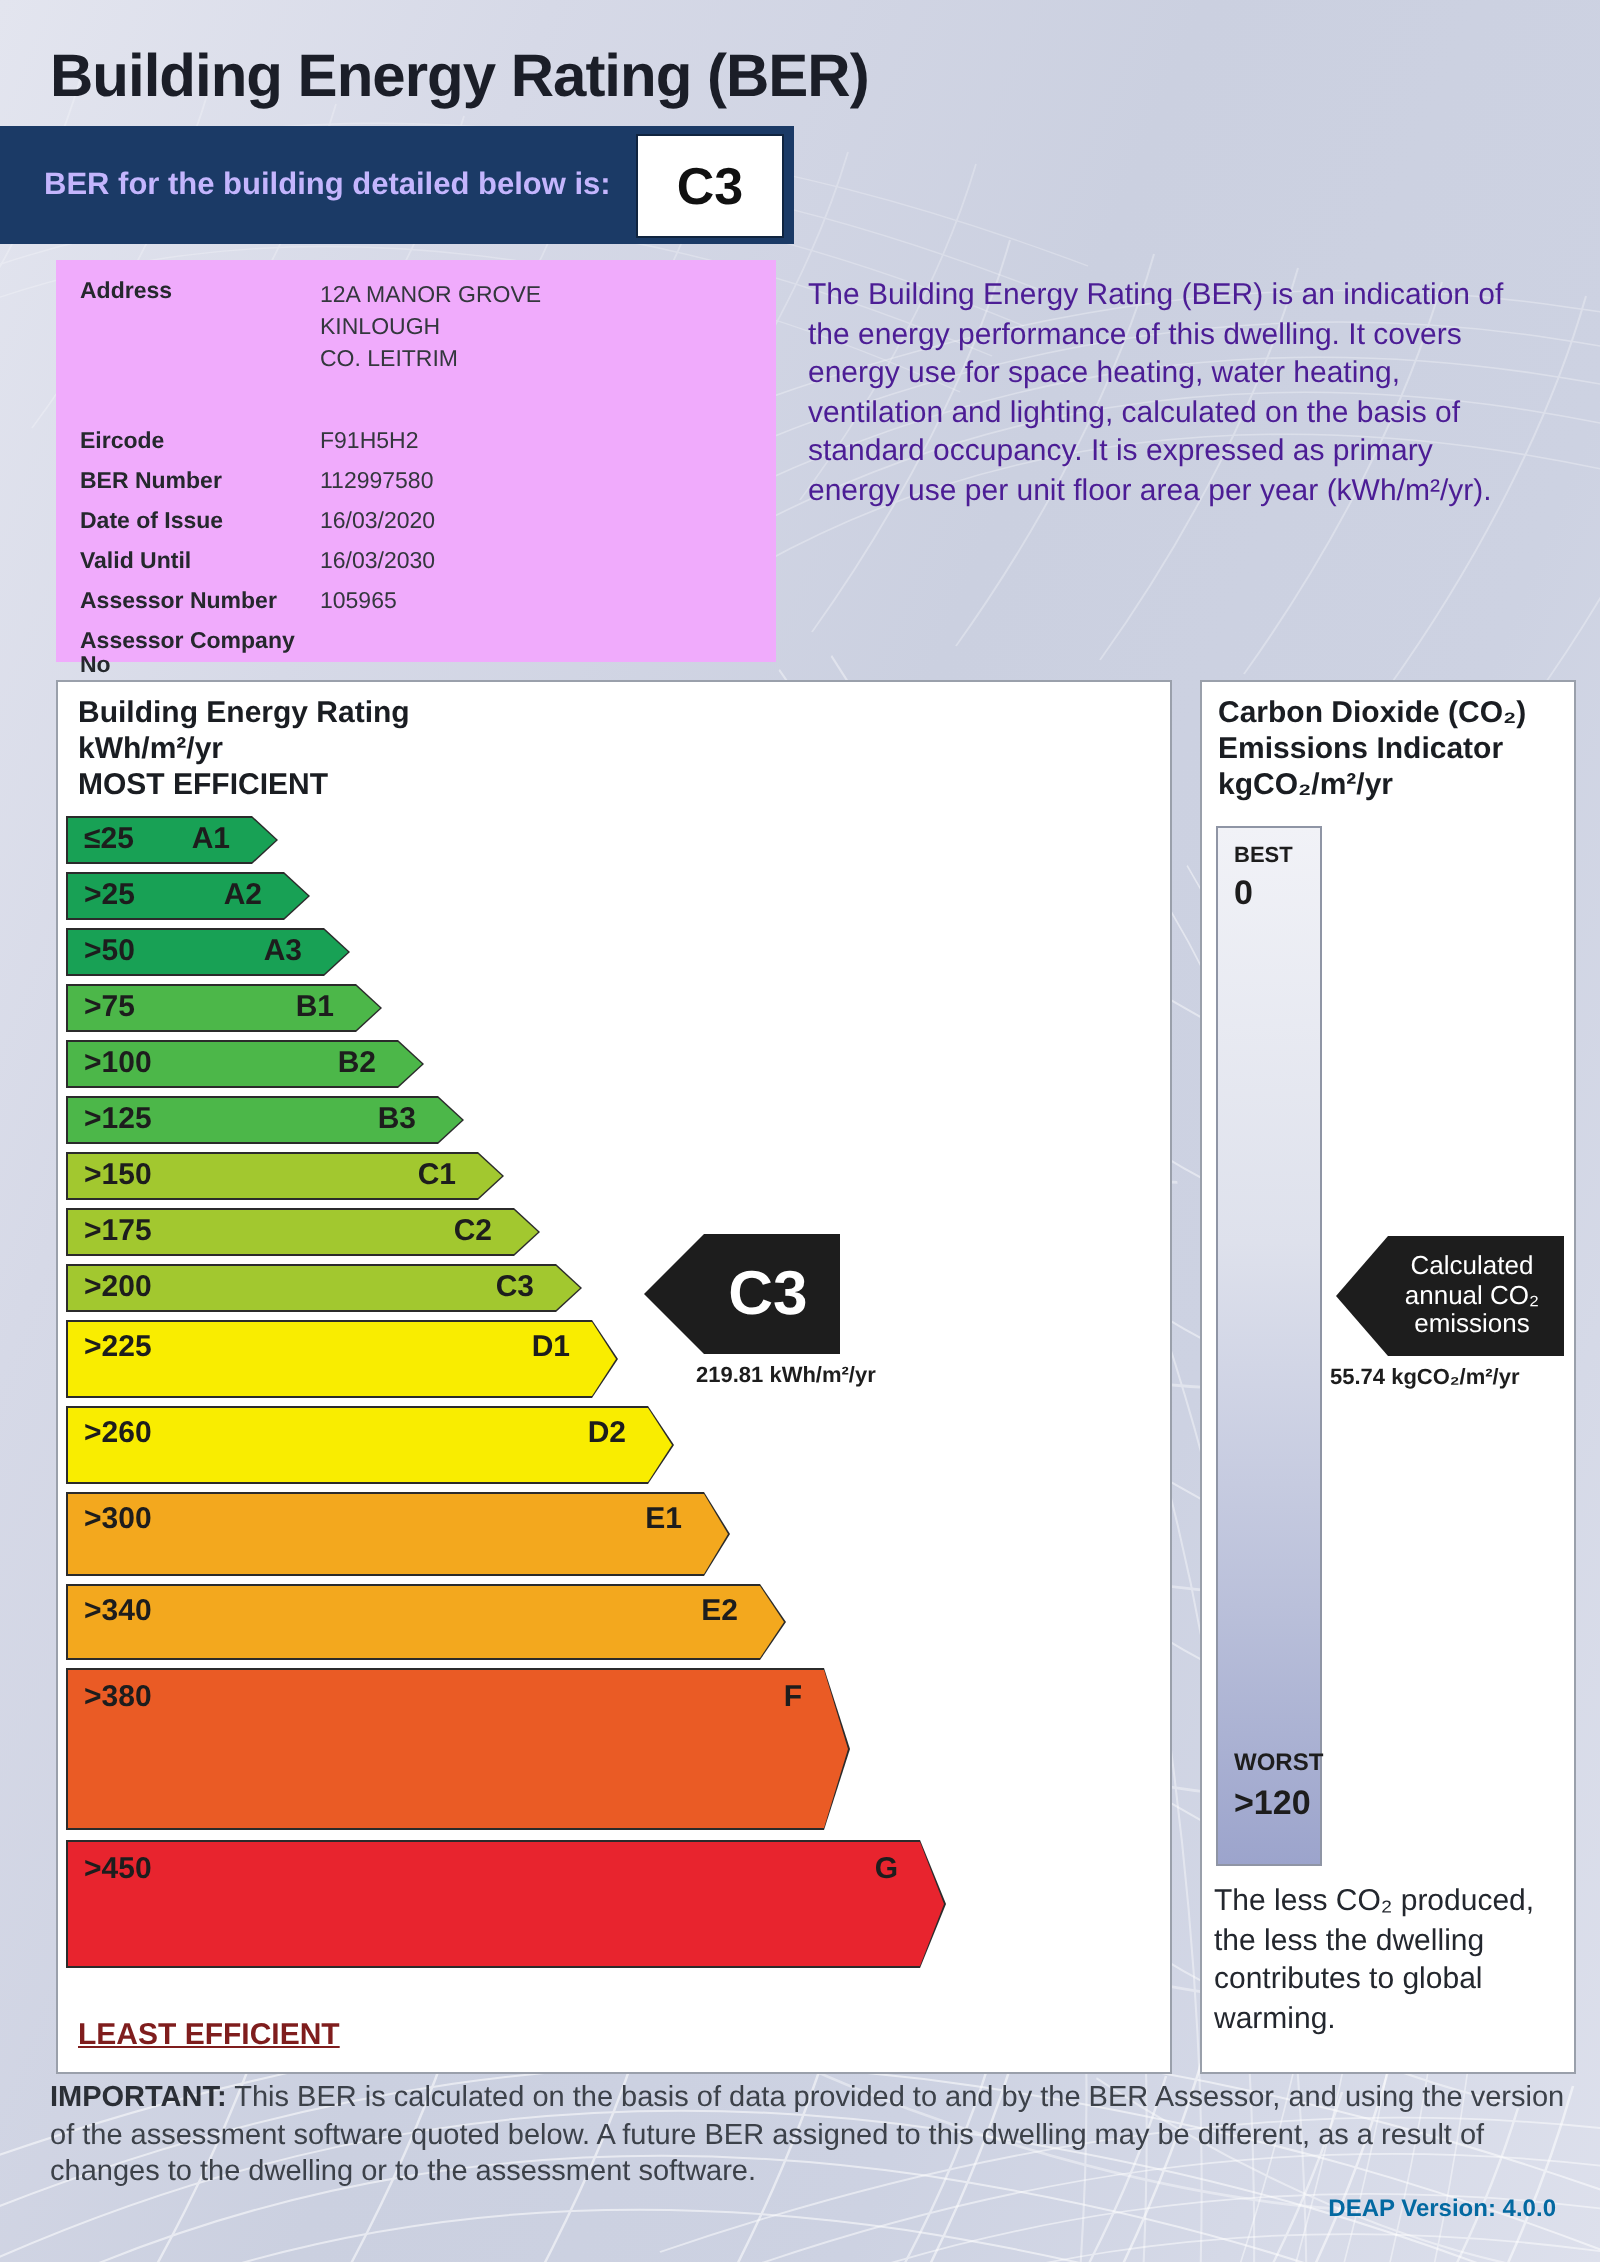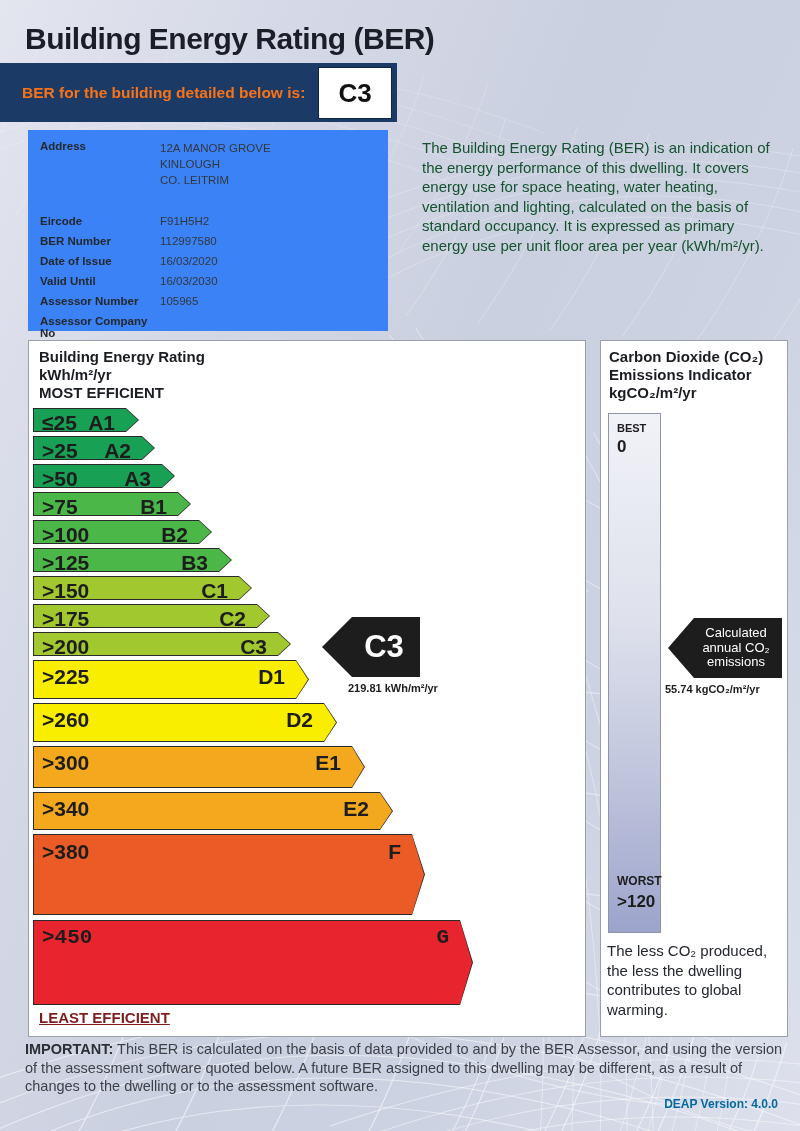--- a/index.html
+++ b/index.html
@@ -12,55 +12,55 @@
   .bg-mesh{position:absolute;left:0;top:0;width:800px;height:1131px;pointer-events:none;}
   
   .page-title{
     position:absolute;left:25px;top:22px;margin:0;
     font-size:30px;font-weight:bold;letter-spacing:-0.5px;color:#1b1e28;
   }
   .banner{
     position:absolute;left:0;top:63px;width:397px;height:59px;
     background:#1b3a66;display:flex;align-items:center;
   }
-  .banner-label{color:#f97316;font-size:15.5px;font-weight:bold;padding-left:22px;}
+  .banner-label{color:#c4b5fd;font-size:15.5px;font-weight:bold;padding-left:22px;}
   .rating-box{
     position:absolute;right:5px;top:4px;width:72px;height:50px;background:#ffffff;
     display:flex;align-items:center;justify-content:center;border:1px solid #10243f;
   }
   .rating-box span{font-size:26px;font-weight:bold;color:#111;}
   
   .details-panel{
     position:absolute;left:28px;top:130px;width:360px;height:201px;
-    background:#3b82f6;font-size:11.5px;
+    background:#f0abfc;font-size:11.5px;
   }
   .d-row{position:absolute;left:12px;display:flex;}
   .d-label{font-weight:bold;width:120px;flex:0 0 120px;color:#25282d;}
   .d-value{color:#33373d;}
   .addr-lines div{line-height:16px;}
   
-  .intro{position:absolute;left:422px;top:138px;width:362px;color:#14532d;font-size:15px;line-height:19.5px;}
+  .intro{position:absolute;left:404px;top:138px;width:362px;color:#4c1d95;font-size:15px;line-height:19.5px;}
   .intro p{margin:0 0 19px 0;}
   
   .panel{position:absolute;top:340px;height:697px;background:#ffffff;border:1px solid #9aa0ab;box-sizing:border-box;}
   .chart-panel{left:28px;width:558px;}
   .co2-panel{left:600px;width:188px;}
   .panel-h{font-size:15px;font-weight:bold;color:#1a1d22;line-height:18px;margin:0;}
   .chart-head{position:absolute;left:10px;top:7px;}
   .co2-head{position:absolute;left:8px;top:7px;}
   .most-eff{margin-top:0px;}
   
   .bands{position:absolute;left:4px;top:67px;}
   .band{position:relative;margin-bottom:4px;}
   .band .shape-outline{position:absolute;inset:0;background:#2b2b2b;
     clip-path:polygon(0 0,calc(100% - 13px) 0,100% 50%,calc(100% - 13px) 100%,0 100%);}
   .band .shape-fill{position:absolute;inset:1px;background:var(--c,#ccc);
     clip-path:polygon(0 0,calc(100% - 12px) 0,100% 50%,calc(100% - 12px) 100%,0 100%);}
   .band-text{position:absolute;inset:0;display:flex;justify-content:space-between;
-    padding:3px 24px 0 9px;font-weight:bold;font-size:21px;color:#1d1d1d;}
+    padding:3px 24px 0 9px;font-weight:bold;font-size:15px;color:#1d1d1d;}
   .band.mid .band-text{padding-top:5px;}
   .band.tall .band-text{padding-top:6px;}
   .least-eff{position:absolute;left:10px;top:668px;font-size:15px;font-weight:bold;color:#7f1d1d;text-decoration:underline;}
   
   .ber-pointer{
     position:absolute;left:293px;top:276px;width:98px;height:60px;background:#1d1d1d;
     clip-path:polygon(0 50%,30px 0,100% 0,100% 100%,30px 100%);
     display:flex;align-items:center;justify-content:center;
   }
   .ber-pointer span{color:#ffffff;font-size:31px;font-weight:bold;margin-left:26px;}
@@ -278,21 +278,21 @@
         </div>
       </div>
     <div class="band tall" style="margin-bottom: 5px; width: 392px; height: 81px; --c: #ea5b25;">
         <div class="shape-outline"></div>
         <div class="shape-fill"></div>
         <div class="band-text">
           <span>&gt;380</span>
           <span>F</span>
         </div>
       </div>
-    <div class="band tall" style="width: 440px; height: 85px; font-family: Liberation Mono, monospace; --c: #e8242e;">
+    <div class="band tall" style="width: 440px; height: 64px; --c: #e8242e;">
         <div class="shape-outline"></div>
         <div class="shape-fill"></div>
         <div class="band-text">
           <span>&gt;450</span>
           <span>G</span>
         </div>
       </div>
   </div>
 
   <div class="ber-pointer">

